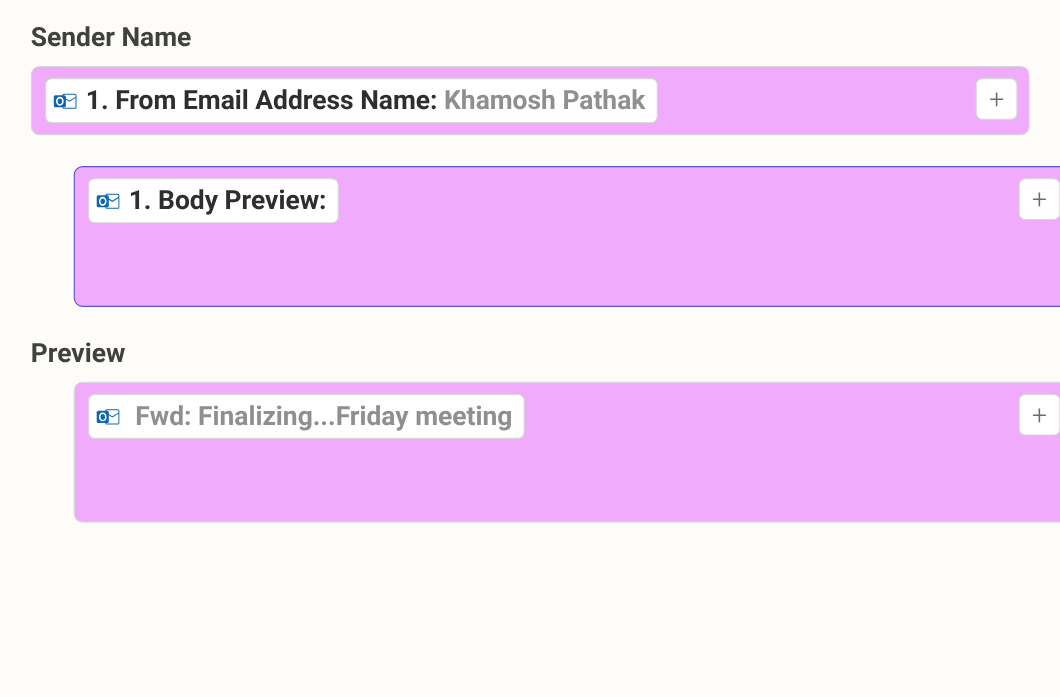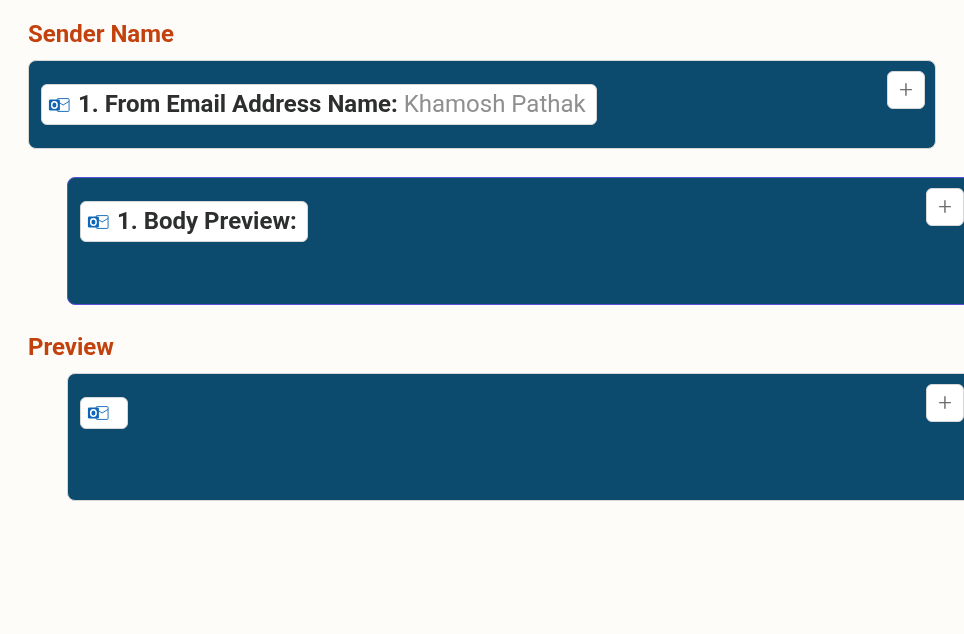--- a/index.html
+++ b/index.html
@@ -12,31 +12,31 @@
       background: #fdfcf8;
       padding: 20px 28px;
       width: 964px;
     }
     .field-group {
       margin-bottom: 28px;
     }
     .field-label {
       font-size: 24px;
       font-weight: 700;
-      color: #c2410c;
+      color: #404040;
       margin-bottom: 12px;
       display: block;
     }
     .field-input {
       position: relative;
       width: 100%;
       border: 1px solid #d7d7d7;
       border-radius: 8px;
-      background: #0c4a6e;
-      padding: 23px 12px;
+      background: #f0abfc;
+      padding: 10px 12px;
       min-height: 58px;
     }
     .field-input.focused {
       border: 1.5px solid #5b52d6;
     }
     .field-input.tall {
       min-height: 128px;
       resize: vertical;
       margin-left: 39px;
     }
@@ -61,21 +61,21 @@
       height: 22px;
       margin-right: 8px;
       flex-shrink: 0;
     }
     .pill-label {
       font-weight: 700;
       color: #2d2e2e;
     }
     .pill-value {
       color: #8f8f8f;
-      font-weight: 400;
+      font-weight: 700;
       margin-left: 6px;
       overflow: hidden;
       text-overflow: ellipsis;
     }
     .add-button {
       position: absolute;
       top: 10px;
       right: 10px;
       width: 38px;
       height: 38px;
@@ -171,19 +171,20 @@
   <div class="field-input tall">
     <div class="pill">
       <span class="pill-icon">
         <svg viewBox="0 0 24 24" width="22" height="22">
           <rect x="10" y="5" width="13" height="14" rx="1" fill="#ffffff" stroke="#1066b5" stroke-width="1"></rect>
           <path d="M10 8 L16.5 12 L23 8" fill="none" stroke="#1066b5" stroke-width="1"></path>
           <rect x="1" y="6" width="12" height="12" rx="1.5" fill="#1066b5"></rect>
           <ellipse cx="7" cy="12" rx="3" ry="3.6" fill="none" stroke="#ffffff" stroke-width="1.6"></ellipse>
         </svg>
       </span>
+      <span class="pill-value">Fwd: Finalizing...Friday meeting</span>
     </div>
     <div class="add-button">
       <span>+</span>
     </div>
     <div class="resize-handle"></div>
   </div>
 </div>
 
 </body></html>

